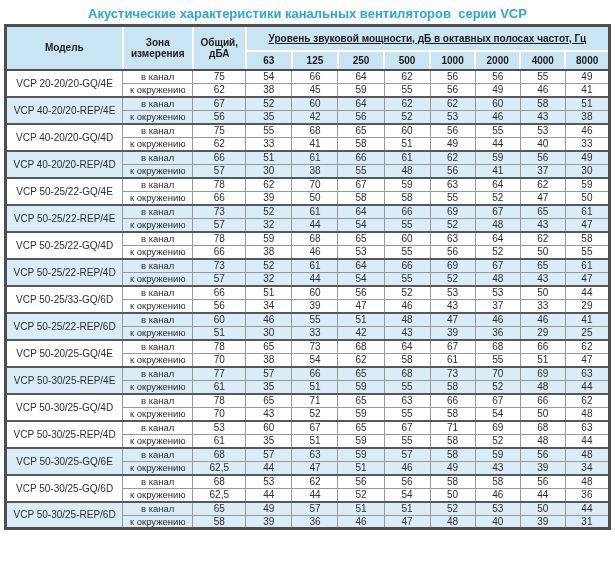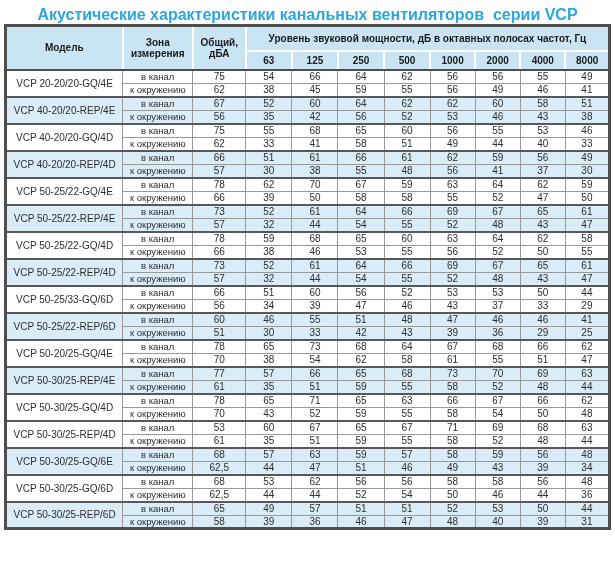--- a/index.html
+++ b/index.html
@@ -7,21 +7,21 @@
     margin: 0; padding: 0;
     width: 615px; height: 570px;
     background: #ffffff;
     font-family: "Liberation Sans", sans-serif;
     overflow: hidden;
   }
   .title {
     height: 24px;
     padding-top: 6px;
     text-align: center;
-    font-size: 16px;
+    font-size: 13px;
     font-weight: bold;
     color: var(--accent, #2aa7dc);
     white-space: pre;
   }
   table.acoustic {
     border-collapse: collapse;
     table-layout: fixed;
     width: 607px;
     margin-left: 4px;
     border: 3px solid var(--border-dark, #4e4e4e);
@@ -30,21 +30,21 @@
     background: var(--header-bg, #c9e5f4);
     color: #1b1b1b;
     font-size: 10px;
     font-weight: bold;
     text-align: center;
     vertical-align: middle;
     border: 2px solid #ffffff;
     border-bottom-color: var(--border-dark, #4e4e4e);
     padding: 1px 2px;
   }
-  thead th.spl  { border-bottom-color: #ffffff; height: 24px; }
+  thead th.spl  { border-bottom-color: #ffffff; height: 24px; text-decoration: underline; }
   thead th.freq { border-top-color: #ffffff; height: 18px; }
   thead th.span2 { height: 44px; }
   tbody td {
     font-size: 10px;
     color: #2e2e2e;
     text-align: center;
     vertical-align: middle;
     height: 13.5px;
     padding: 0 1px;
     border: 1px solid #999999;

